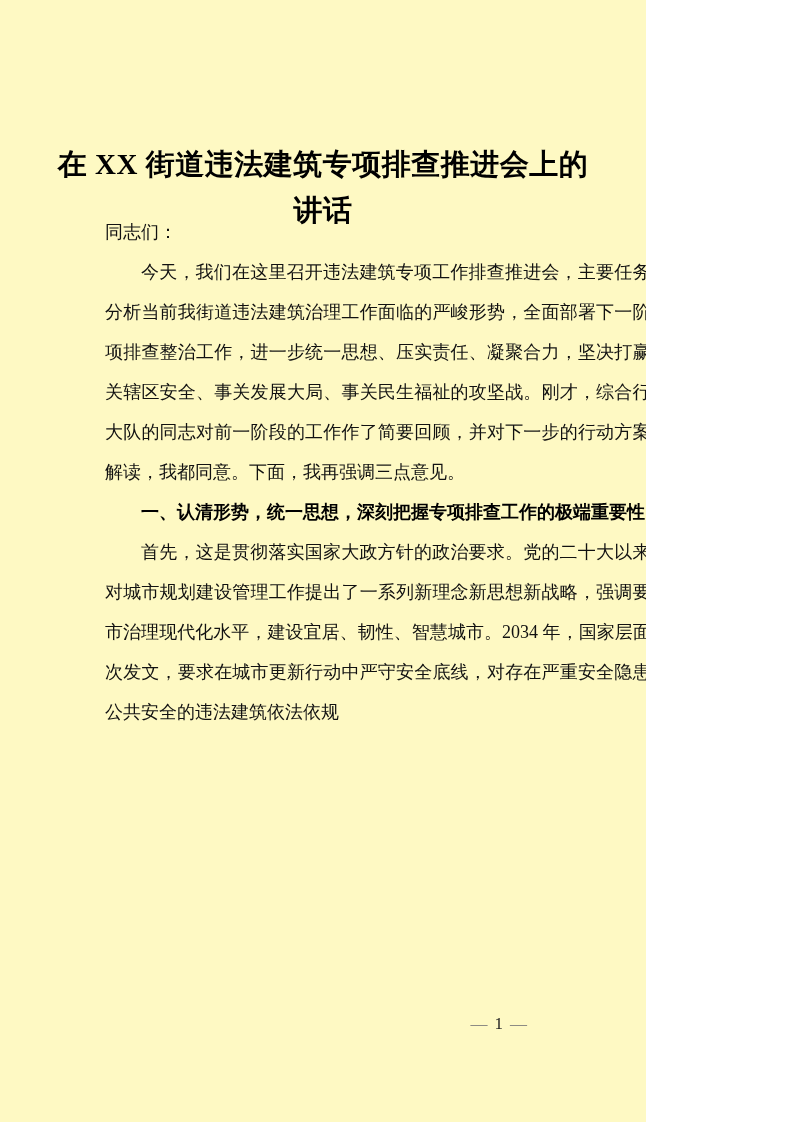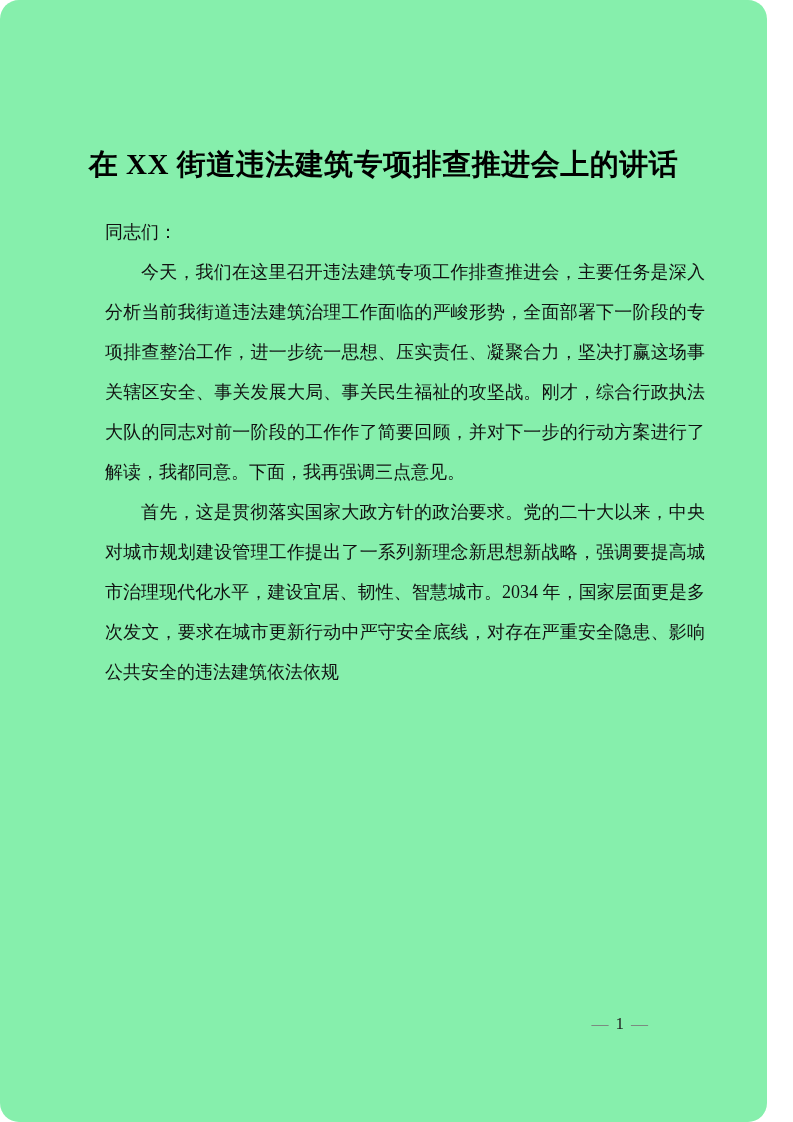--- a/index.html
+++ b/index.html
@@ -3,27 +3,26 @@
 <meta charset="utf-8">
 <title>Document</title>
 <style>
   html, body {
     margin: 0;
     padding: 0;
     background: #ffffff;
   }
   .page {
     position: relative;
-    width: 767px;
+    width: 646px;
     height: 1122px;
-    background: #86efac;
+    background: #fef9c3;
     overflow: hidden;
     color: #111111;
     font-family: "Liberation Serif", "DejaVu Serif", serif;
-    border-radius: 19px;
   }
   .doc-title {
     margin: 141px 50px 0 50px;
     text-align: center;
     font-size: 29px;
     font-weight: bold;
     line-height: 46px;
     letter-spacing: 0.5px;
     color: #000000;
   }
@@ -67,20 +66,21 @@
 </head>
 <body>
 
 <div class="page">
 
   <h1 class="doc-title">在 XX 街道违法建筑专项排查推进会上的讲话</h1>
 
   <div class="doc-body">
     <p class="para">同志们：</p>
     <p class="para indent">今天，我们在这里召开违法建筑专项工作排查推进会，主要任务是深入分析当前我街道违法建筑治理工作面临的严峻形势，全面部署下一阶段的专项排查整治工作，进一步统一思想、压实责任、凝聚合力，坚决打赢这场事关辖区安全、事关发展大局、事关民生福祉的攻坚战。刚才，综合行政执法大队的同志对前一阶段的工作作了简要回顾，并对下一步的行动方案进行了解读，我都同意。下面，我再强调三点意见。</p>
+    <p class="para indent heading">一、认清形势，统一思想，深刻把握专项排查工作的极端重要性</p>
     <p class="para indent">首先，这是贯彻落实国家大政方针的政治要求。党的二十大以来，中央对城市规划建设管理工作提出了一系列新理念新思想新战略，强调要提高城市治理现代化水平，建设宜居、韧性、智慧城市。2034 年，国家层面更是多次发文，要求在城市更新行动中严守安全底线，对存在严重安全隐患、影响公共安全的违法建筑依法依规</p>
   </div>
 
   <div class="page-footer">
     <span class="dash">—</span><span class="num">1</span><span class="dash">—</span>
   </div>
 
 </div>
 
 </body></html>

